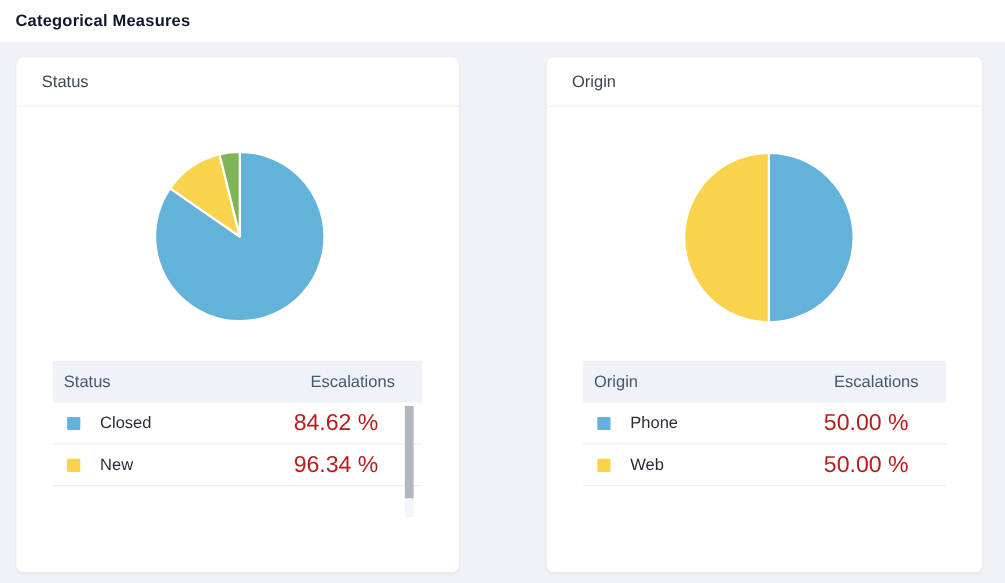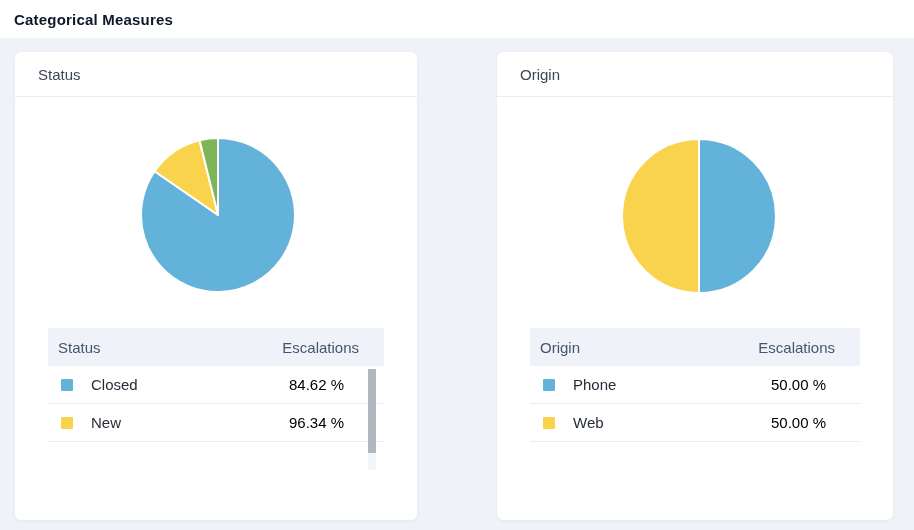--- a/index.html
+++ b/index.html
@@ -45,21 +45,21 @@
   .t-body { position: relative; overflow: hidden; }
   .card-status .t-body { height: 104px; }
   .row {
     height: 38px; display: flex; align-items: center;
     border-bottom: 1px solid #e7edf4;
     padding: 0 40px 0 13px;
   }
   .card-origin .row { padding-right: 34px; }
   .swatch { width: 12px; height: 12px; border-radius: 1px; flex: none; }
   .row-label { margin-left: 18px; font-size: 15px; color: #262c38; }
-  .row-value { margin-left: auto; font-size: 15px; color: #000000; }
+  .row-value { margin-left: auto; font-size: 21px; color: #b91c1c; }
   .scroll-track {
     position: absolute; top: 87px; bottom: 0; right: 8px; width: 8px;
     background: #f2f5fa;
   }
   .scroll-thumb {
     position: absolute; top: 3px; right: 8px; width: 8px; height: 84px;
     background: #b1b7be;
   }
 </style>
 </head>

